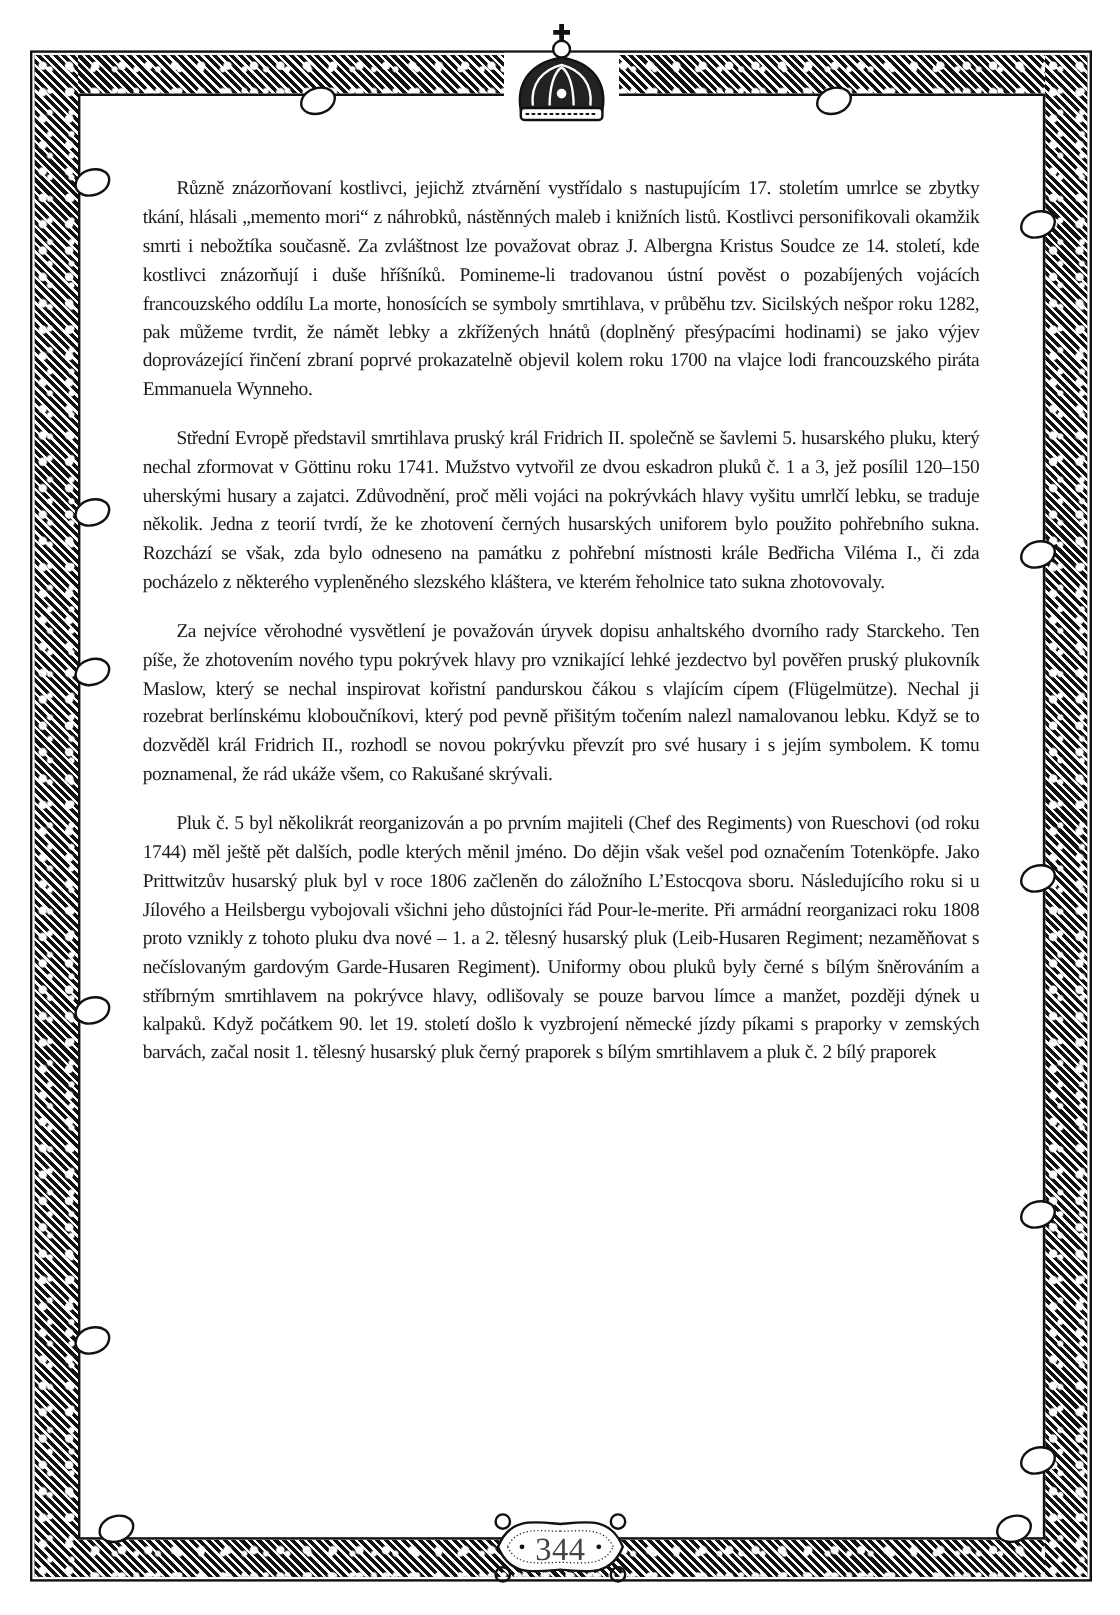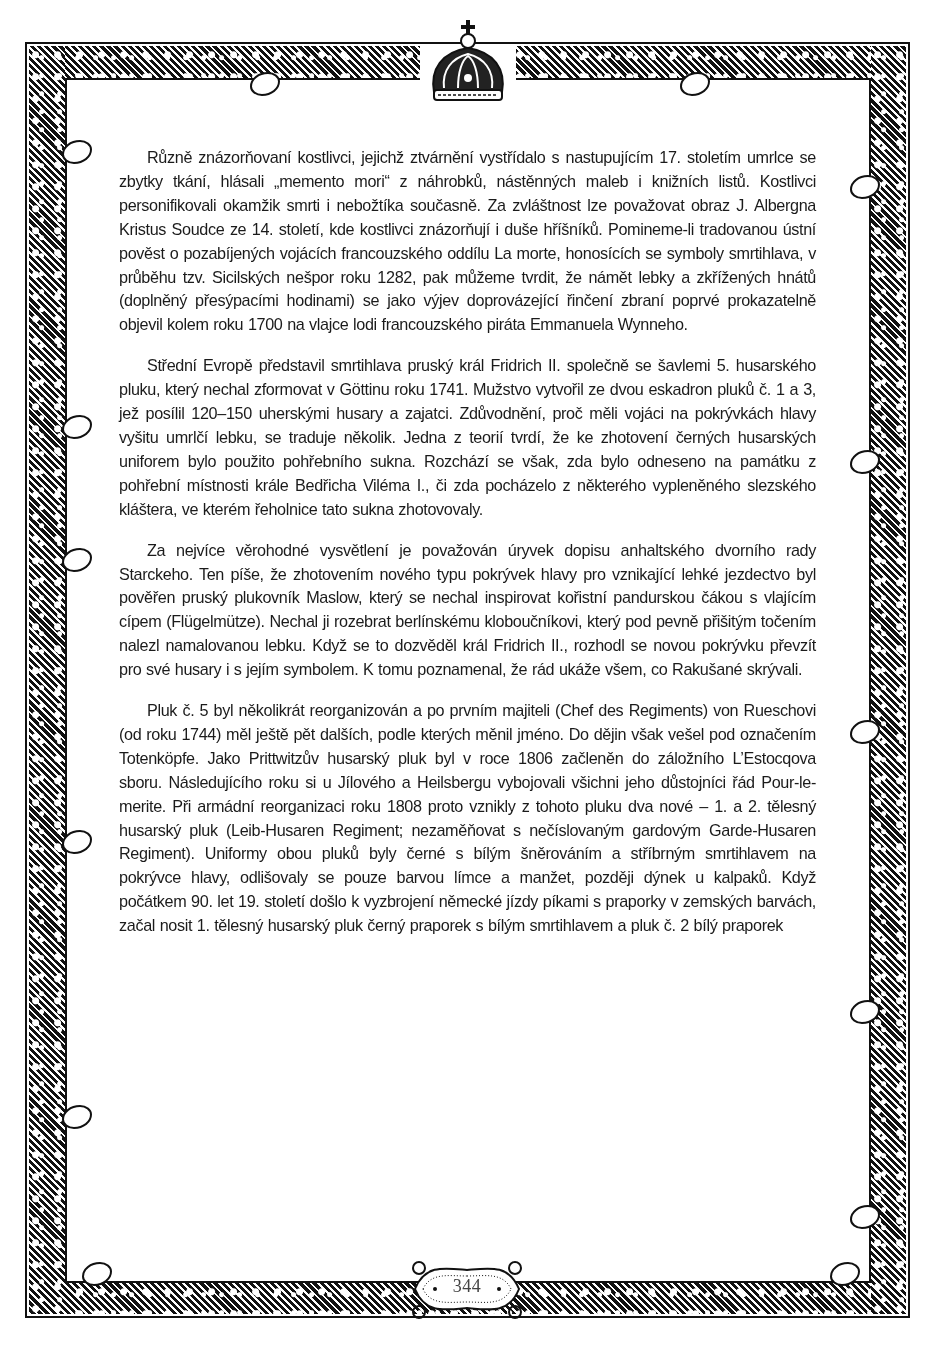--- a/index.html
+++ b/index.html
@@ -34,28 +34,28 @@
   }
 
   
   .crown { position: absolute; left: 420px; top: 14px; width: 96px; height: 96px; }
   
   .cartouche {
     position: absolute; left: 405px; top: 1254px; width: 124px; height: 70px;
   }
   .page-number {
     position: absolute; left: 0; top: 22px; width: 124px; text-align: center;
-    font-family: "Liberation Serif", serif; font-size: 18px; color: #444;
+    font-family: "Liberation Serif", serif; font-size: 27px; color: #444;
     letter-spacing: 0.5px;
   }
 
   
   .content {
     position: absolute; left: 119px; top: 146px; width: 697px;
-    font-family: Liberation Sans, sans-serif; font-size: 16.2px; line-height: 23.9px;
+    font-family: Liberation Serif, serif; font-size: 16.2px; line-height: 23.9px;
     color: #1b1b1b; text-align: justify; hyphens: manual;
     font-stretch: condensed; letter-spacing: -0.35px; word-spacing: 0.5px;
   }
   .content p { margin: 0 0 17px 0; text-indent: 28px; }
   .content p:last-child { margin-bottom: 17px; }
 </style>
 </head>
 <body>
 
 <div class="page">

